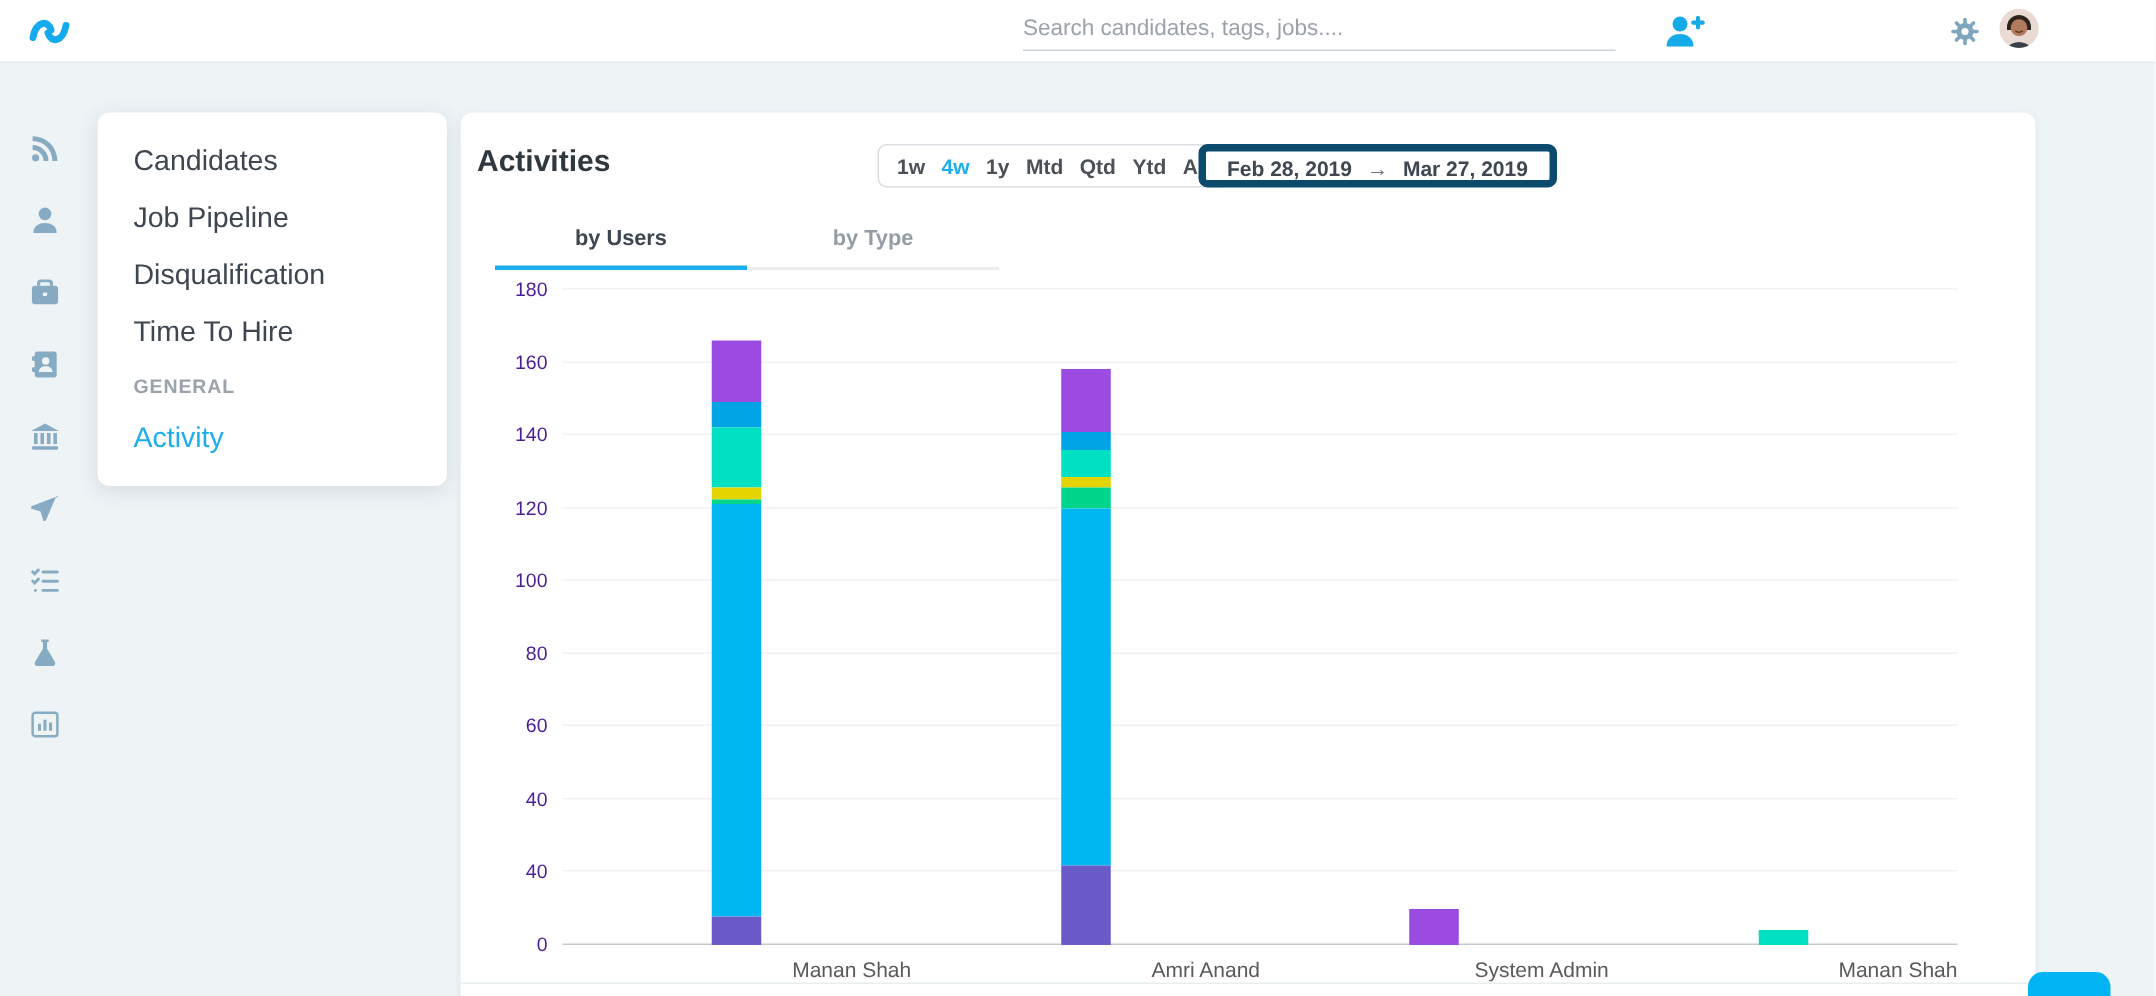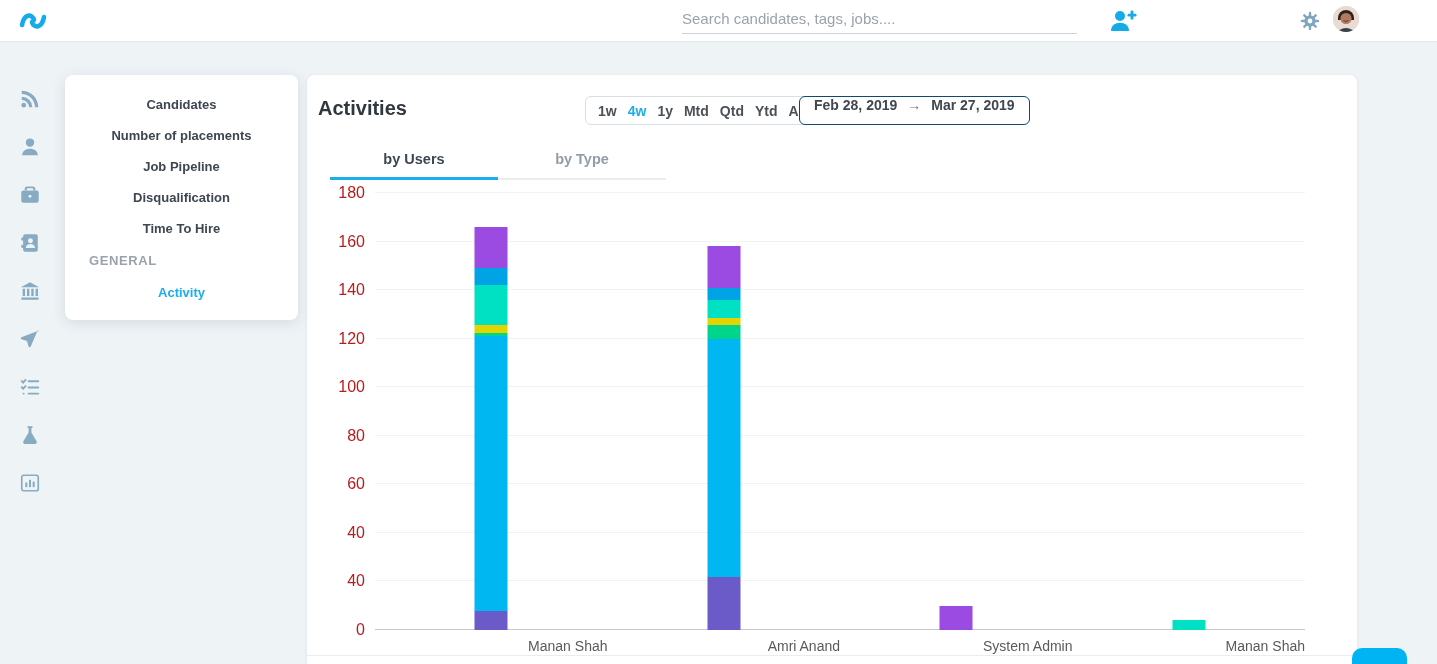--- a/index.html
+++ b/index.html
@@ -26,49 +26,49 @@
   
   .rail { position:absolute; left:0; top:42px; width:60px; bottom:0;
           display:flex; flex-direction:column; align-items:center; padding-top:46px; gap:26px; }
   .rail-icon { width:22px; height:22px; color:#87abc2; cursor:pointer; }
   .rail-icon svg { width:22px; height:22px; display:block; }
   
   .flyout { position:absolute; left:65px; top:75px; width:233px; background:#fff;
             border-radius:8px; box-shadow:0 3px 14px rgba(40,60,80,.13); padding:14px 0 12px; z-index:10; }
   .menu-header { padding:9px 24px 9px; font-size:13px; font-weight:bold; color:#9aa3ac;
                  letter-spacing:.6px; }
-  .menu-item { padding:8px 24px; font-size:13px; font-weight:bold; color:#3d4651; cursor:pointer;text-align:center; }
+  .menu-item { padding:8px 24px; font-size:19px; font-weight:normal; color:#3d4651; cursor:pointer; }
   .menu-item.active { color:#1caeec; }
   
   .main-card { position:absolute; left:307px; top:75px; width:1050px; height:600px;
                background:#fff; border-radius:8px 8px 0 0; box-shadow:0 1px 5px rgba(40,60,80,.07); }
   .card-title { position:absolute; left:11px; top:22px; font-size:20px; font-weight:bold; color:#30383f; }
   .range-box { position:absolute; left:278px; top:21px; height:29px; display:flex; align-items:center;
                gap:11px; padding:0 12px; border:1px solid #d9dee3; border-radius:6px; background:#fff; }
   .range-opt { font-size:14px; font-weight:bold; color:#4b5158; cursor:pointer; }
   .range-opt.active { color:#1caeec; }
-  .date-box { position:absolute; left:492px; top:21px; height:29px; display:flex; align-items:flex-start;
-              gap:10px; padding:0 14px; border:1px solid #0c4a6e; border-radius:6px; background:#fff; cursor:pointer; }
+  .date-box { position:absolute; left:492px; top:21px; height:29px; display:flex; align-items:flex-end;
+              gap:10px; padding:0 14px; border:5px solid #0c4a6e; border-radius:6px; background:#fff; cursor:pointer; }
   .date-text { font-size:14px; font-weight:bold; color:#3f4752; }
   .date-arrow { font-size:14px; color:#6b7480; }
   .download-btn { position:absolute; right:40px; top:18px; height:33px; display:flex; align-items:center;
                   gap:7px; padding:0 18px; border:1.5px solid #29b2ef; border-radius:17px; background:#fff;
                   color:#1fadee; font-size:14.5px; cursor:pointer; font-family:"Liberation Sans",sans-serif; }
   
   .tabs { position:absolute; left:23px; top:66px; display:flex; }
   .tab { width:168px; text-align:center; padding:10px 0 11px; font-size:14.5px; font-weight:bold;
          cursor:pointer; border-bottom:2px solid #ececec; color:#949ca6; }
   .tab.active { color:#3d4651; border-bottom:3px solid #1caeec; padding-bottom:10px; }
   
   .chart { position:absolute; left:0; right:0; top:118px; height:437px; }
   .plot { position:absolute; left:68px; right:52px; top:0; bottom:0; }
   .gridline { position:absolute; left:0; right:0; height:1px; background:#f1f2f3; }
   .gridline.zero { background:#c6c9cc; }
   .ytick { position:absolute; left:-50px; width:40px; height:14px; line-height:14px;
-           text-align:right; font-size:16px; color:#b91c1c; }
+           text-align:right; font-size:13px; color:#4c1d95; }
   .bars { position:absolute; left:0; right:0; top:0; bottom:0; display:flex; }
   .slot { flex:1; position:relative; }
   .bar { position:absolute; left:50%; transform:translateX(-50%); bottom:0; width:33px; height:100%;
          display:flex; flex-direction:column-reverse; cursor:pointer; }
   .seg { width:100%; }
   .xlabels { position:absolute; left:68px; right:52px; top:445px; display:flex; }
   .xlabel { flex:1; text-align:right; font-size:14px; color:#5a5a5a; }
   .card-divider { position:absolute; left:0; right:0; top:580px; height:1px; background:#e7edf0; }
   
   .chat-widget { position:absolute; right:30px; bottom:0; width:55px; height:16px;
@@ -188,21 +188,20 @@
       <rect x="3" y="3.5" width="18" height="17" rx="2"></rect>
       <line x1="8" y1="16.5" x2="8" y2="11.5" stroke-width="2.2"></line>
       <line x1="12" y1="16.5" x2="12" y2="8.5" stroke-width="2.2"></line>
       <line x1="16" y1="16.5" x2="16" y2="10.5" stroke-width="2.2"></line>
     </svg>
   </div>
 </div>
 
 <div class="flyout">
     <div class="menu-item">Candidates</div>
-    <div class="menu-item">Number of placements</div>
     <div class="menu-item">Job Pipeline</div>
     <div class="menu-item">Disqualification</div>
     <div class="menu-item">Time To Hire</div>
     <div class="menu-header">GENERAL</div>
     <div class="menu-item active">Activity</div>
   </div>
 
 <div class="main-card">
   <div class="card-title">Activities</div>
 

